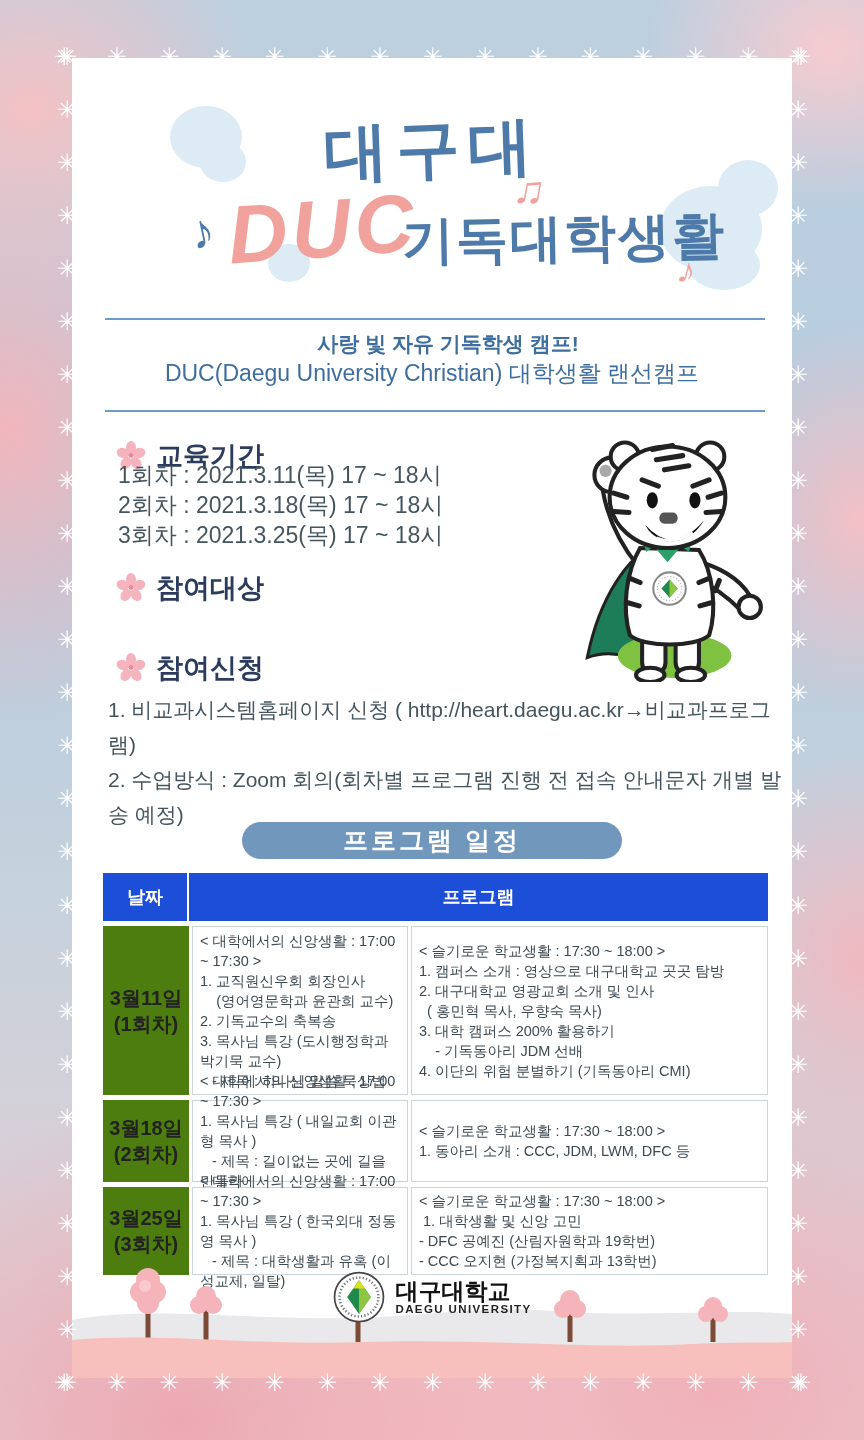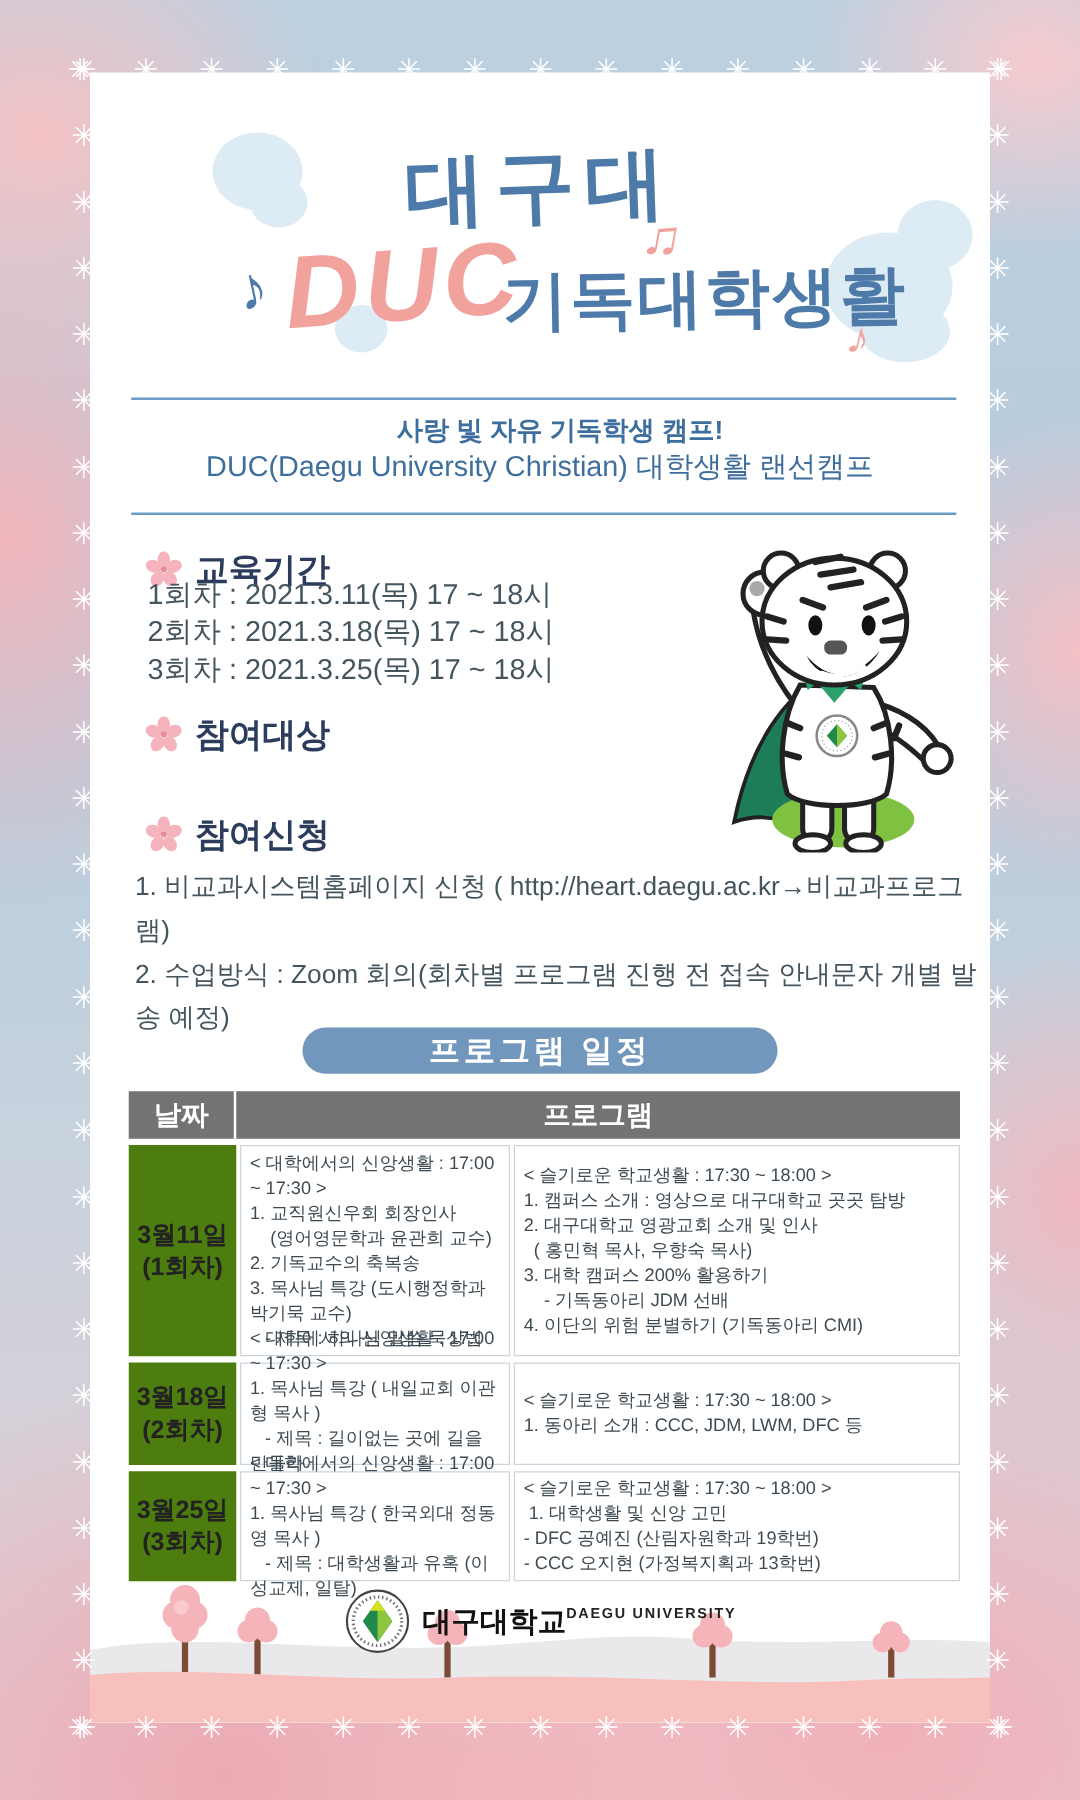--- a/index.html
+++ b/index.html
@@ -34,35 +34,35 @@
   .sec-head svg{display:block;}
   .period-lines{position:absolute;left:46px;top:402px;font-size:23px;color:#45555e;line-height:30px;white-space:pre-wrap;}
   .target-body{position:absolute;left:46px;top:549px;font-size:23px;color:#45555e;}
   .apply-lines{position:absolute;left:36px;top:634px;font-size:21px;color:#45555e;line-height:35px;white-space:pre-wrap;}
   .mascot{position:absolute;left:468px;top:356px;}
   
   .pill{position:absolute;left:170px;top:764px;width:380px;height:37px;border-radius:19px;background:#7297bd;
     color:#fff;font-size:25px;font-weight:bold;letter-spacing:3px;display:flex;align-items:center;justify-content:center;}
   
   .table{position:absolute;left:31px;top:815px;width:665px;}
-  .t-header{display:flex;height:38px;background:#737373;color:#fff;font-size:22px;font-weight:bold;}
+  .t-header{display:flex;height:48px;background:#1d4ed8;color:#fff;font-size:18px;font-weight:bold;}
   .t-h-date{width:86px;display:flex;align-items:center;justify-content:center;border-right:2px solid #fff;}
   .t-h-prog{flex:1;display:flex;align-items:center;justify-content:center;}
   .t-row{display:flex;gap:3px;margin-top:5px;}
   .t-date{width:86px;background:#4d7c0f;display:flex;flex-direction:column;align-items:center;justify-content:center;
     font-size:20px;font-weight:bold;color:#222;line-height:26px;}
   .t-cell{background:#fff;border:1px solid #ccd4dc;display:flex;flex-direction:column;justify-content:center;
     padding:4px 7px;font-size:14.5px;line-height:20px;color:#3e4a52;}
   .t-cell div{white-space:pre-wrap;}
   .t-left{width:216px;}
   .t-right{flex:1;}
   .row1{height:169px;}.row2{height:82px;}.row3{height:88px;}
   
   .logo{position:absolute;left:0;top:1212px;width:720px;display:flex;align-items:center;justify-content:center;gap:9px;}
-  .logo-text{display:flex;flex-direction:row;line-height:1.05;}
+  .logo-text{display:flex;flex-direction:column;line-height:1.05;}
   .logo-kr{font-size:23px;font-weight:bold;color:#111;}
   .logo-en{font-size:11.5px;font-weight:bold;color:#222;letter-spacing:1.4px;}
   .landscape{position:absolute;left:0;top:1200px;}
   
   .star-strip{position:absolute;display:flex;justify-content:space-between;color:#fff;z-index:5;}
   .star-strip .star{font-size:24px;line-height:26px;}
   .strip-top{left:54px;top:44px;width:757px;height:26px;flex-direction:row;}
   .strip-bottom{left:54px;top:1370px;width:757px;height:26px;flex-direction:row;}
   .strip-left{left:54px;top:44px;width:26px;height:1352px;flex-direction:column;align-items:center;}
   .strip-right{left:785px;top:44px;width:26px;height:1352px;flex-direction:column;align-items:center;}

